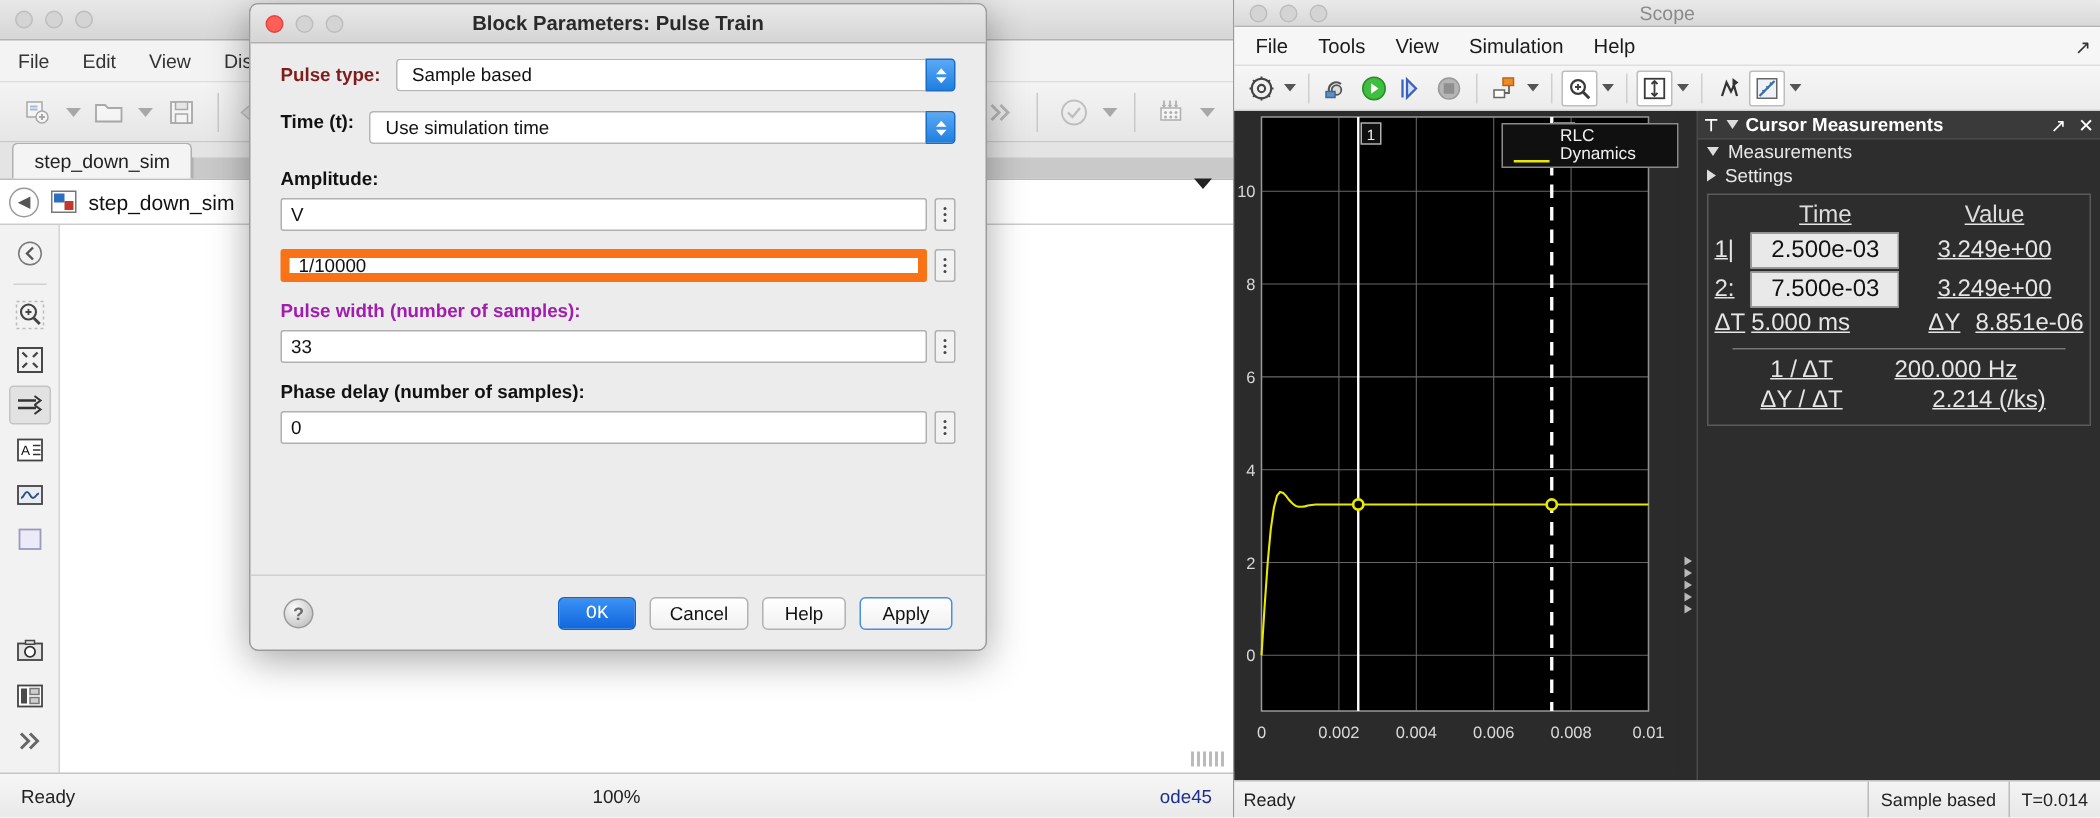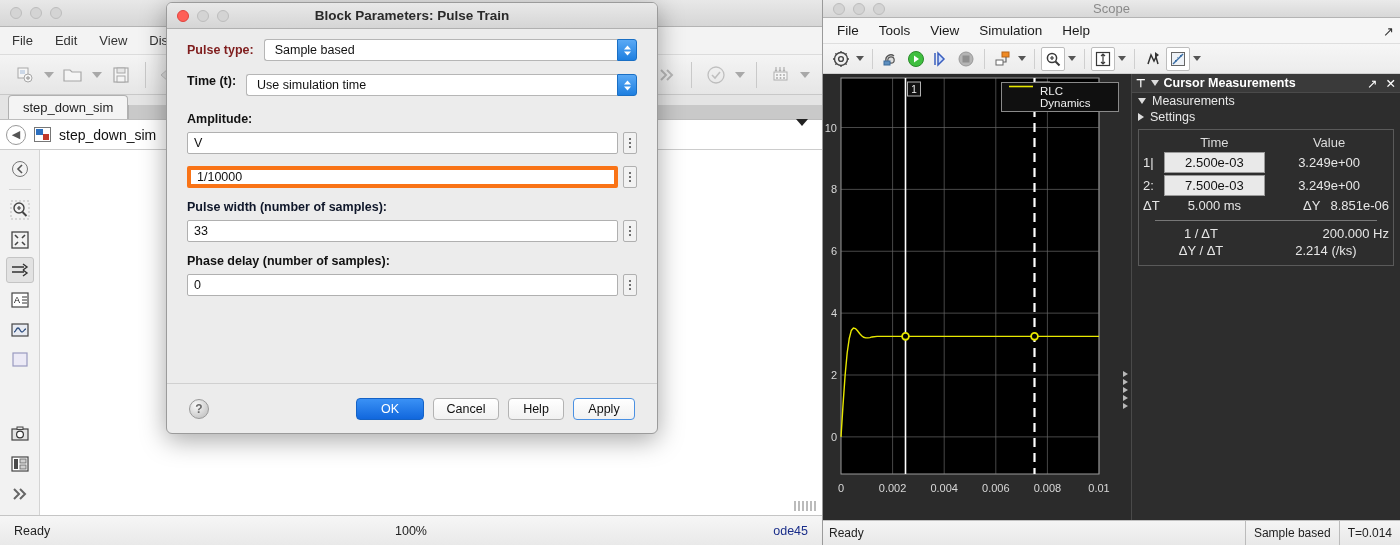--- a/index.html
+++ b/index.html
@@ -146,21 +146,21 @@
     padding:0 4px; gap:5px; font-weight:bold; font-size:12.5px; color:#fff;
     border-bottom:1px solid #4a4a4a;
   }
   .cm-head .sp { margin-left:auto; display:flex; gap:8px; font-weight:normal; }
   .cm-row { padding:1px 6px; display:flex; align-items:center; gap:6px; font-size:12.5px; }
   .tri { width:0;height:0;border-top:4px solid transparent;border-bottom:4px solid transparent;
          border-left:6px solid #ddd; }
   .tri.down { border-left:4px solid transparent;border-right:4px solid transparent;
               border-top:6px solid #ddd; border-bottom:none; }
   .cm-table { margin:4px 6px 0 6px; border:1px solid #5a5a5a; padding:4px 2px 6px 2px; }
-  table.meas { width:100%; border-collapse:collapse; font-size:13px; color:#e6e6e6; }
+  table.meas { width:100%; border-collapse:collapse; font-size:16px; color:#e6e6e6;text-decoration:underline; }
   table.meas th { font-weight:normal; color:#dcdcdc; padding:1px 2px; }
   table.meas td { padding:1px 2px; }
   .cellbox { background:#e9e9e9; color:#111; text-align:center; padding:2px 6px;
              border:1px solid #9a9a9a; }
   .cidx { width:16px; color:#e6e6e6; }
   .hr-line { height:1px; background:#777; margin:6px 14px 4px 14px; }
 
   .sc-status {
     height:25px; background:linear-gradient(180deg,#f4f4f4,#e8e8e8);
     border-top:1px solid #c0c0c0; display:flex; align-items:stretch;
@@ -528,21 +528,21 @@
               <rect x="84.5" y="8" width="13" height="14" fill="#101010" stroke="#b0b0b0"></rect>
               <text x="91" y="19" fill="#f0f0f0" font-size="10" text-anchor="middle" font-family="Liberation Sans, sans-serif">1</text>
               <line x1="211.5" x2="211.5" y1="4" y2="400" stroke="#ffffff" stroke-width="2.2" stroke-dasharray="9 6"></line>
               <circle cx="211.5" cy="262.3590625" r="3.4" fill="#000" stroke="#e8e800" stroke-width="1.8"></circle>
               <rect x="213.5" y="8" width="13" height="14" fill="#101010" stroke="#b0b0b0"></rect>
               <text x="220" y="19" fill="#f0f0f0" font-size="10" text-anchor="middle" font-family="Liberation Sans, sans-serif">2</text>
             </g>
         </svg>
 
         <div style="position:absolute; left:178px; top:8px; background:#101010;
-                    border:1px solid #8a8a8a; padding:2px 7px; display:flex; align-items:flex-start; gap:7px;">
+                    border:1px solid #8a8a8a; padding:2px 7px; display:flex; align-items:flex-end; gap:7px;">
           <svg width="26" height="3">
               <line x1="0" y1="1.5" x2="26" y2="1.5" stroke="#e8e800" stroke-width="1.6"></line>
             </svg>
           <span style="color:#f0f0f0;font-size:11.5px;">RLC Dynamics</span>
         </div>
       </div>
 
       <div class="cm-split">
         <i></i>
           <i></i>
@@ -588,33 +588,33 @@
             </tr>
             <tr>
               <td class="cidx"><span>2</span><span>:</span></td>
               <td>
                     <div class="cellbox">7.500e-03</div>
                   </td>
               <td style="text-align:center;">3.249e+00</td>
             </tr>
             <tr>
               <td class="cidx">ΔT</td>
-              <td style="text-align:center;">5.000 ms</td>
+              <td style="">5.000 ms</td>
               <td style="text-align:right;">
                 <span style="margin-right:10px;">ΔY</span><span>8.851e-06</span>
               </td>
             </tr>
           </tbody>
             </table>
           <div class="hr-line"></div>
           <table class="meas">
             <tbody>
                 <tr>
               <td style="text-align:center;width:48%;">1 / ΔT</td>
-              <td style="text-align:right;">200.000 Hz</td>
+              <td style="text-align:left;">200.000 Hz</td>
             </tr>
             <tr>
               <td style="text-align:center;">ΔY / ΔT</td>
               <td style="text-align:center;">2.214 (/ks)</td>
             </tr>
           </tbody>
             </table>
         </div>
       </div>
     </div>
@@ -688,33 +688,33 @@
                       display:flex;flex-direction:column;align-items:center;justify-content:center;gap:2px;">
             <i style="width:2px;height:2px;background:#444;border-radius:50%;"></i>
             <i style="width:2px;height:2px;background:#444;border-radius:50%;"></i>
             <i style="width:2px;height:2px;background:#444;border-radius:50%;"></i>
           </div>
         </div>
       </div>
 
       <div style="margin-bottom:12px;">
         <div style="display:flex;gap:5px;align-items:center;">
-          <div style="flex:1;height:22px;background:#fff;border:4px solid #f97316;border-radius:2px;
+          <div style="flex:1;height:22px;background:#fff;border:6px solid #f97316;border-radius:2px;
                       display:flex;align-items:center;padding-left:6px;font-size:12.5px;color:#111;">1/10000</div>
           <div style="width:14px;height:22px;background:#f2f2f2;border:1px solid #b0b0b0;border-radius:2px;
                       display:flex;flex-direction:column;align-items:center;justify-content:center;gap:2px;">
             <i style="width:2px;height:2px;background:#444;border-radius:50%;"></i>
             <i style="width:2px;height:2px;background:#444;border-radius:50%;"></i>
             <i style="width:2px;height:2px;background:#444;border-radius:50%;"></i>
           </div>
         </div>
       </div>
 
       <div style="margin-bottom:12px;">
-        <div style="font-size:12.5px;font-weight:bold;color:#0f172a;margin-bottom:6px;">Pulse width (number of samples):</div>
+        <div style="font-size:12.5px;font-weight:bold;color:#a21caf;margin-bottom:6px;">Pulse width (number of samples):</div>
         <div style="display:flex;gap:5px;align-items:center;">
           <div style="flex:1;height:22px;background:#fff;border:1px solid #b0b0b0;border-radius:2px;
                       display:flex;align-items:center;padding-left:6px;font-size:12.5px;color:#111;">33</div>
           <div style="width:14px;height:22px;background:#f2f2f2;border:1px solid #b0b0b0;border-radius:2px;
                       display:flex;flex-direction:column;align-items:center;justify-content:center;gap:2px;">
             <i style="width:2px;height:2px;background:#444;border-radius:50%;"></i>
             <i style="width:2px;height:2px;background:#444;border-radius:50%;"></i>
             <i style="width:2px;height:2px;background:#444;border-radius:50%;"></i>
           </div>
         </div>
@@ -735,23 +735,23 @@
       </div>
     </div>
 
     <div style="height:50px; border-top:1px solid #d0d0d0; display:flex; align-items:center;
                 padding:0 22px; gap:9px;">
       <div style="width:20px;height:20px;border-radius:50%;
                   background:radial-gradient(circle at 35% 30%,#fafafa,#b8b8b8);
                   border:1px solid #9a9a9a;display:flex;align-items:center;justify-content:center;
                   font-size:12px;font-weight:bold;color:#6a6a6a;">?</div>
       <div style="flex:1"></div>
-      <button style="width:68px;height:22px;border-radius:4px;border:1px solid #1462c6;
+      <button style="width:52px;height:22px;border-radius:4px;border:1px solid #1462c6;
                      background:linear-gradient(180deg,#3a91f5,#1167dd);color:#fff;
-                     font-size:12.5px;font-family:Liberation Sans, sans-serif;cursor:pointer;">OK</button>
+                     font-size:12.5px;font-family:Liberation Mono, monospace;cursor:pointer;">OK</button>
       <button style="width:66px;height:22px;border-radius:4px;border:1px solid #b3b3b3;
                      background:linear-gradient(180deg,#ffffff,#f1f1f1);color:#111;
                      font-size:12.5px;font-family:'Liberation Sans',sans-serif;cursor:pointer;">Cancel</button>
       <button style="width:56px;height:22px;border-radius:4px;border:1px solid #b3b3b3;
                      background:linear-gradient(180deg,#ffffff,#f1f1f1);color:#111;
                      font-size:12.5px;font-family:'Liberation Sans',sans-serif;cursor:pointer;">Help</button>
       <button style="width:62px;height:22px;border-radius:4px;border:1.5px solid #4a90e2;
                      background:linear-gradient(180deg,#ffffff,#f1f1f1);color:#111;
                      font-size:12.5px;font-family:'Liberation Sans',sans-serif;cursor:pointer;">Apply</button>
     </div>

